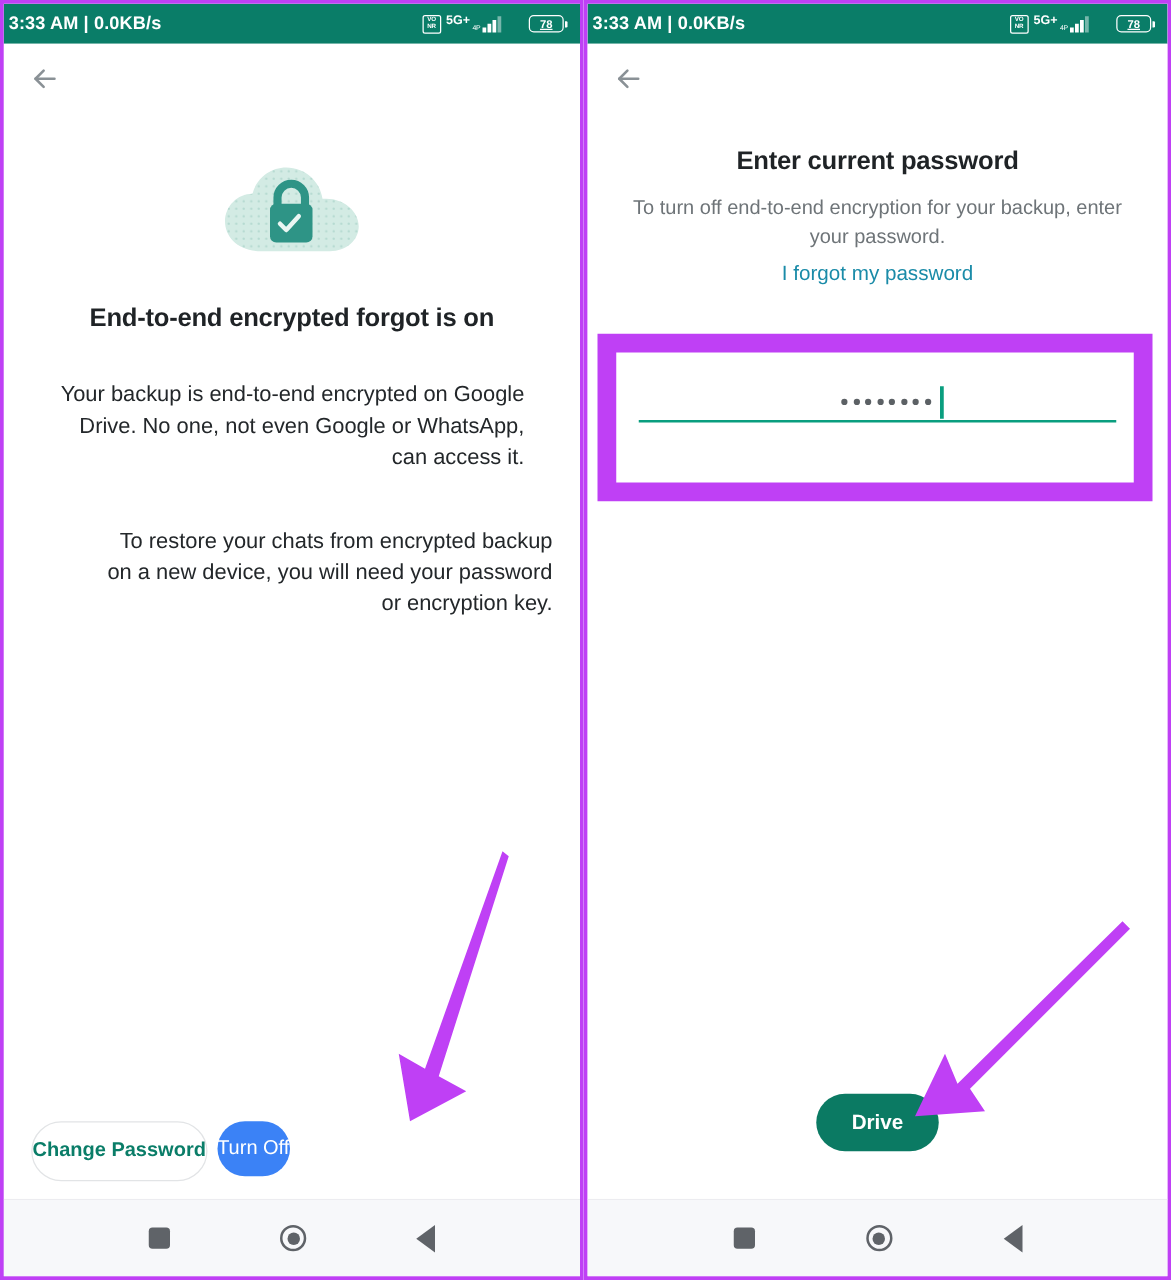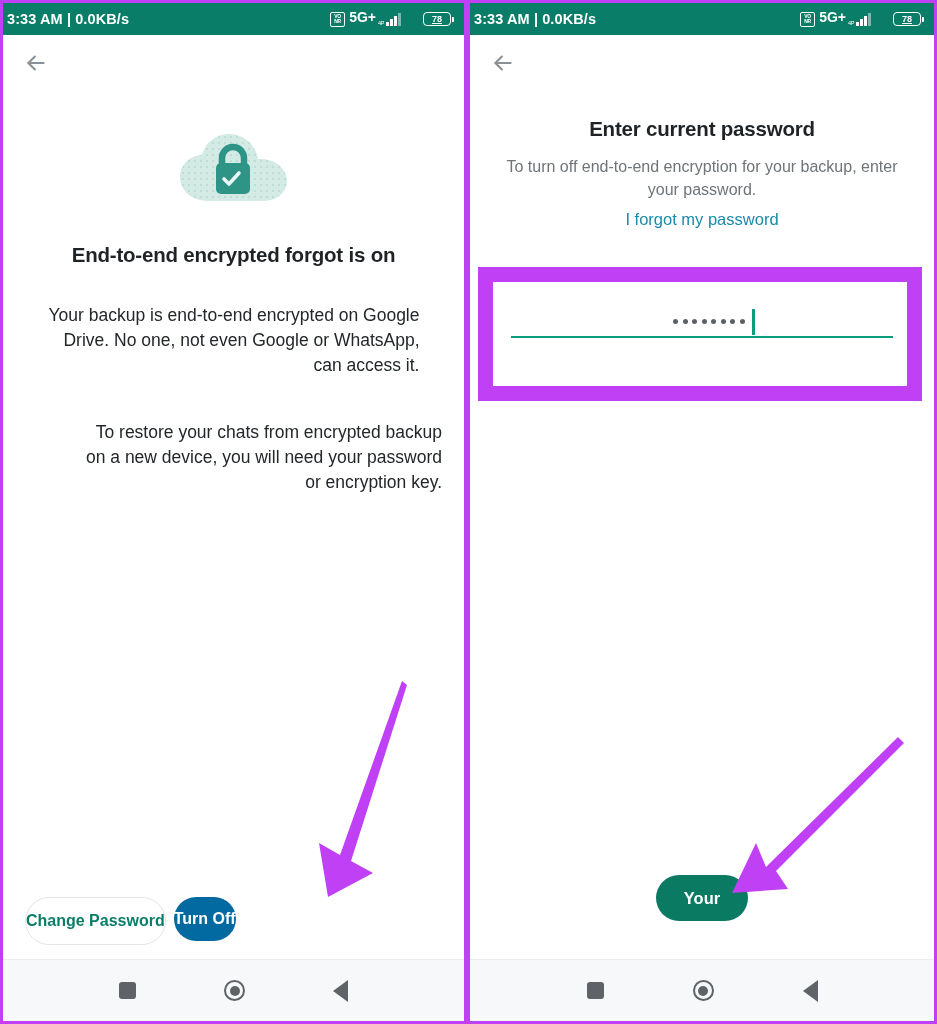--- a/index.html
+++ b/index.html
@@ -67,21 +67,21 @@
     line-height: 5.5px;
     font-weight: bold;
     letter-spacing: -.2px;
   }
   .net {
     display: flex;
     align-items: flex-end;
     gap: 1px;
   }
   .net-label {
-    font-size: 14px;
+    font-size: 10px;
     font-weight: bold;
     line-height: 8px;
     margin-right: 1px;
     align-self: flex-start;
   }
   .net-sub {
     font-size: 5.5px;
     line-height: 6px;
     align-self: flex-end;
     margin-right: 1px;
@@ -191,24 +191,24 @@
     font-family: "Liberation Sans", sans-serif;
     display: flex;
     align-items: center;
     justify-content: center;
     cursor: pointer;
   }
   .btn-danger {
     height: 44px;
     border-radius: 26px;
     border: none;
-    background: #0369a1;
+    background: #3b82f6;
     color: #ffffff;
     font-size: 16px;
-    font-weight: bold;
+    font-weight: normal;
     font-family: "Liberation Sans", sans-serif;
     display: flex;
     align-items: center;
     justify-content: center;
     cursor: pointer;
   }
 
   
   .title-2 {
     margin-top: 26px;
@@ -483,21 +483,21 @@
                 <span></span>
                 <span></span>
                 <span></span>
               <b class="pw-caret"></b>
             </div>
             <div class="pw-underline"></div>
           </div>
         </div>
 
         <div class="next-zone">
-          <button class="btn-next">Your</button>
+          <button class="btn-next">Drive</button>
         </div>
       </div>
 
       <div class="highlight-box"></div>
 
       <svg class="arrows" viewBox="0 0 464 936" preserveAspectRatio="none">
         <path d="M428 702 L296 832 L286 808 L262 858 L318 854 L306 836 L434 708 Z" fill="#bf40f5"></path>
       </svg>
     </div>
 

